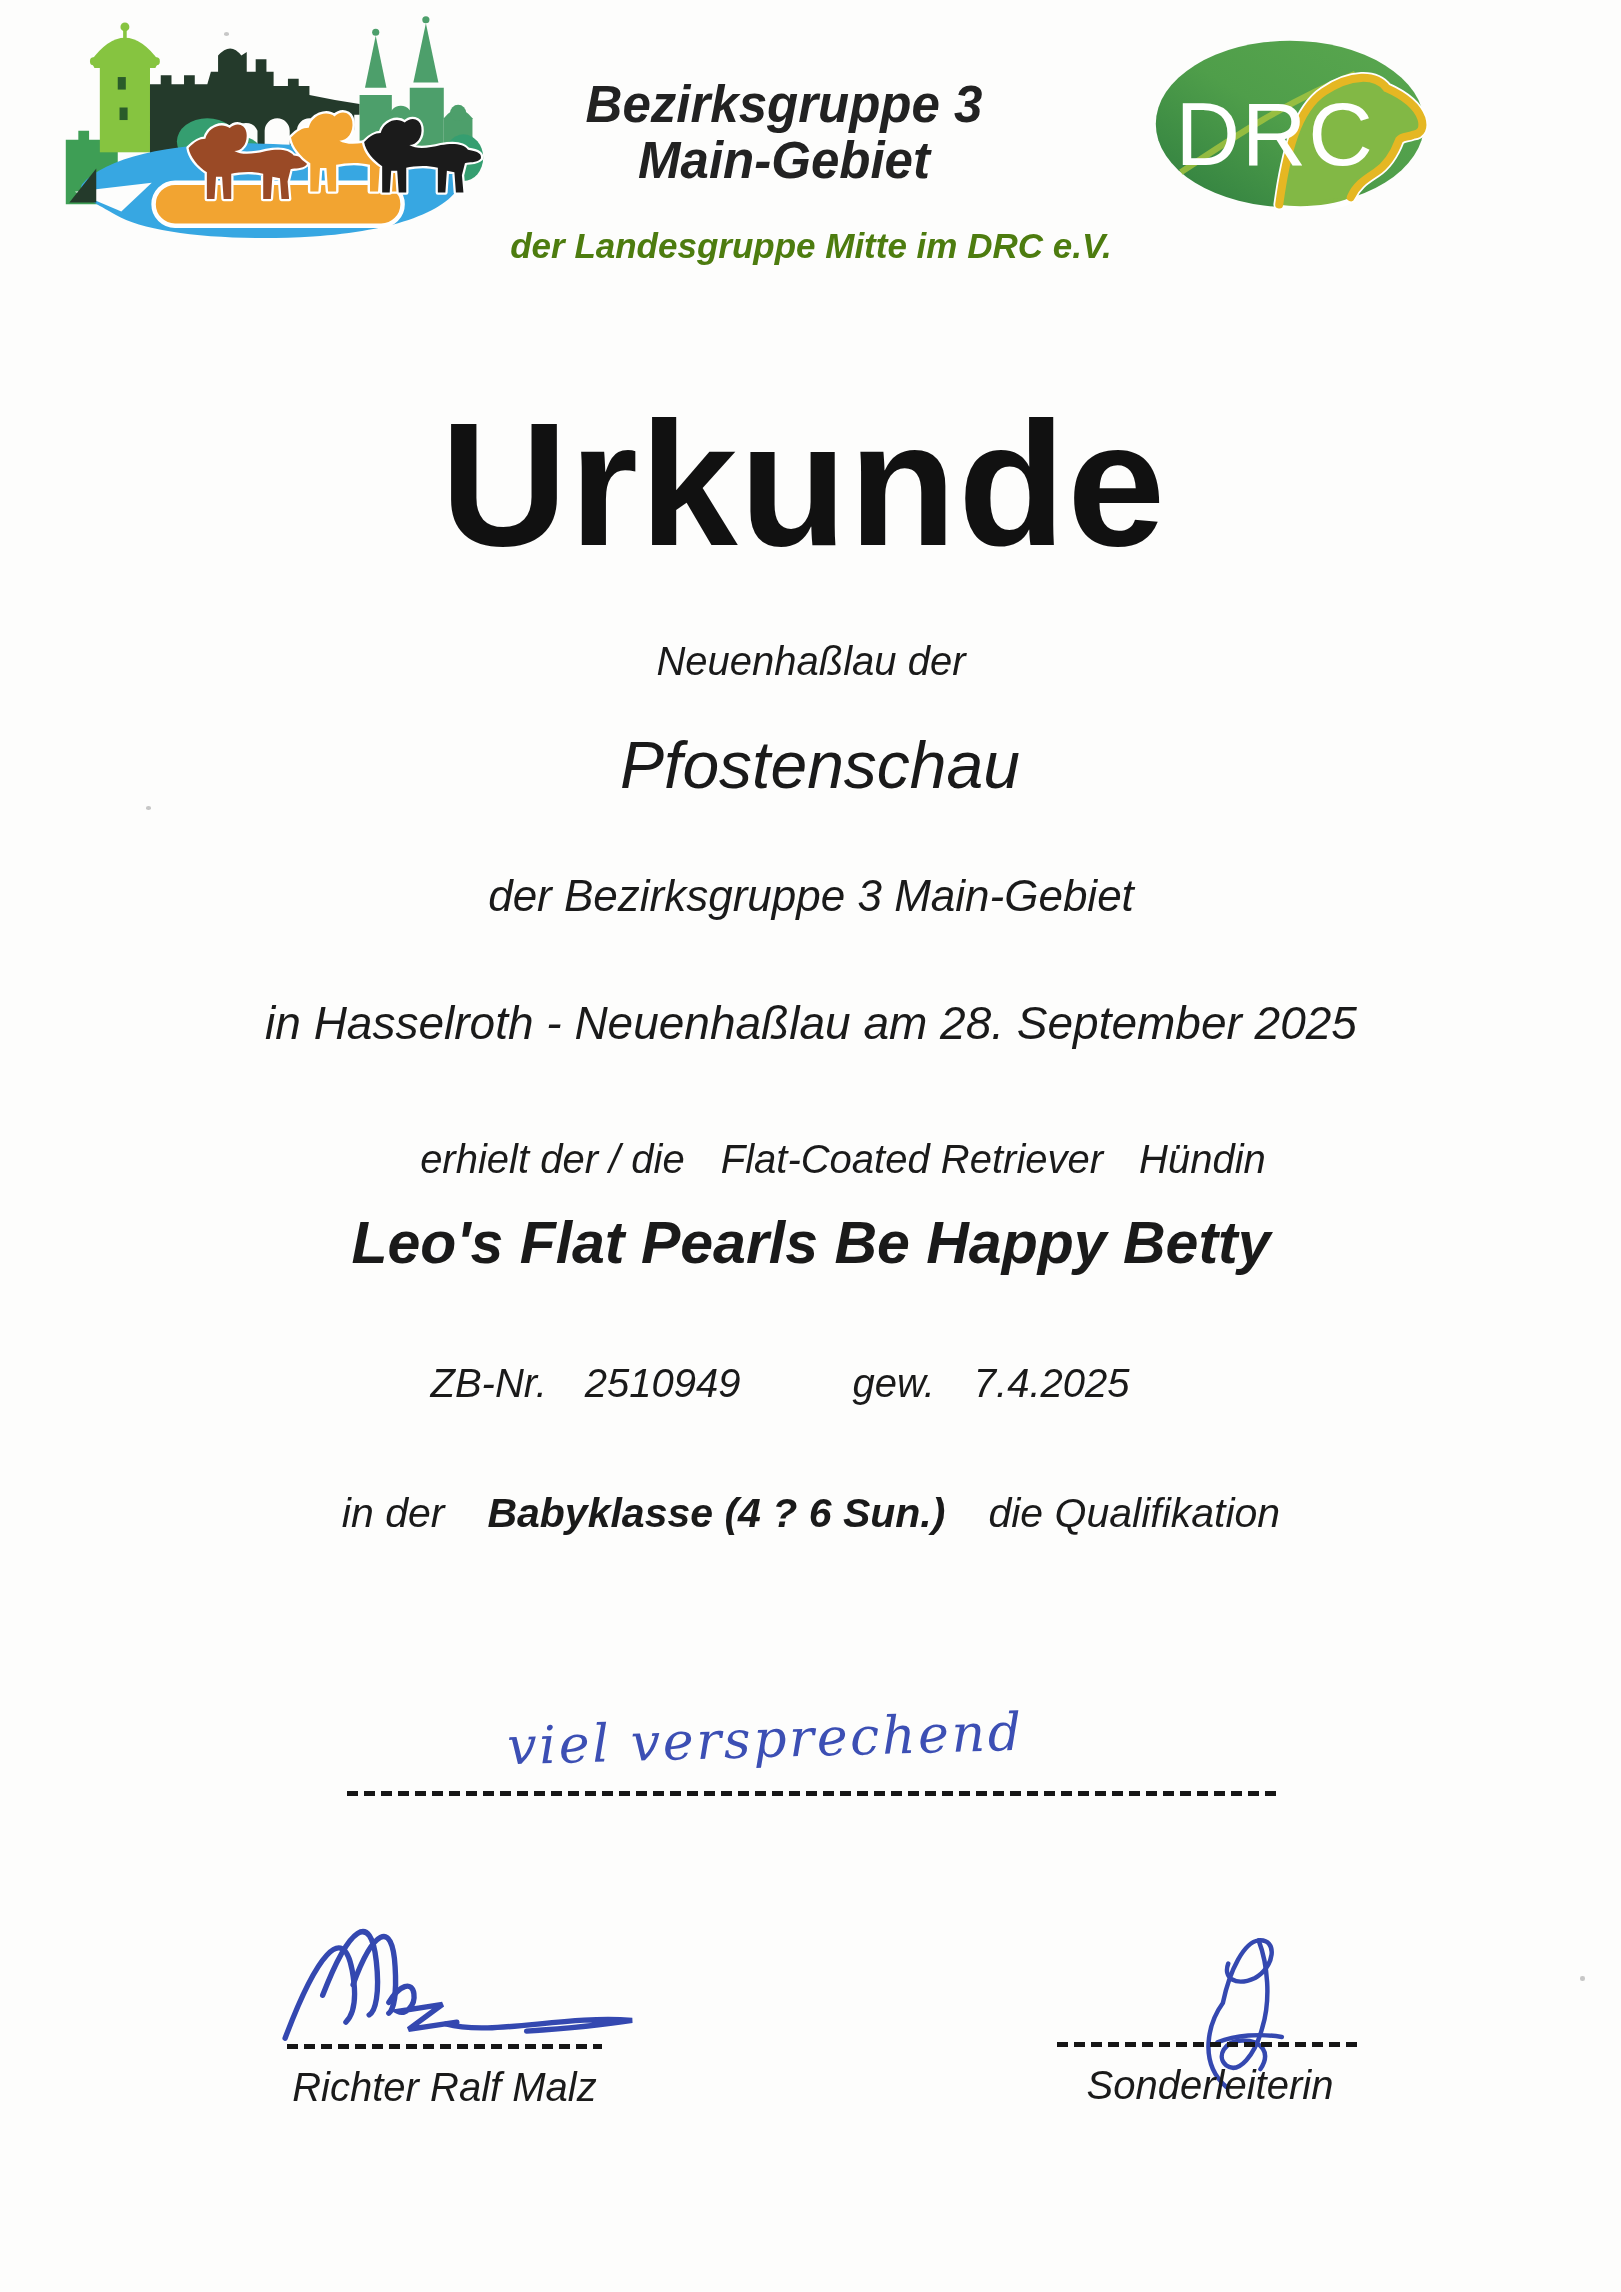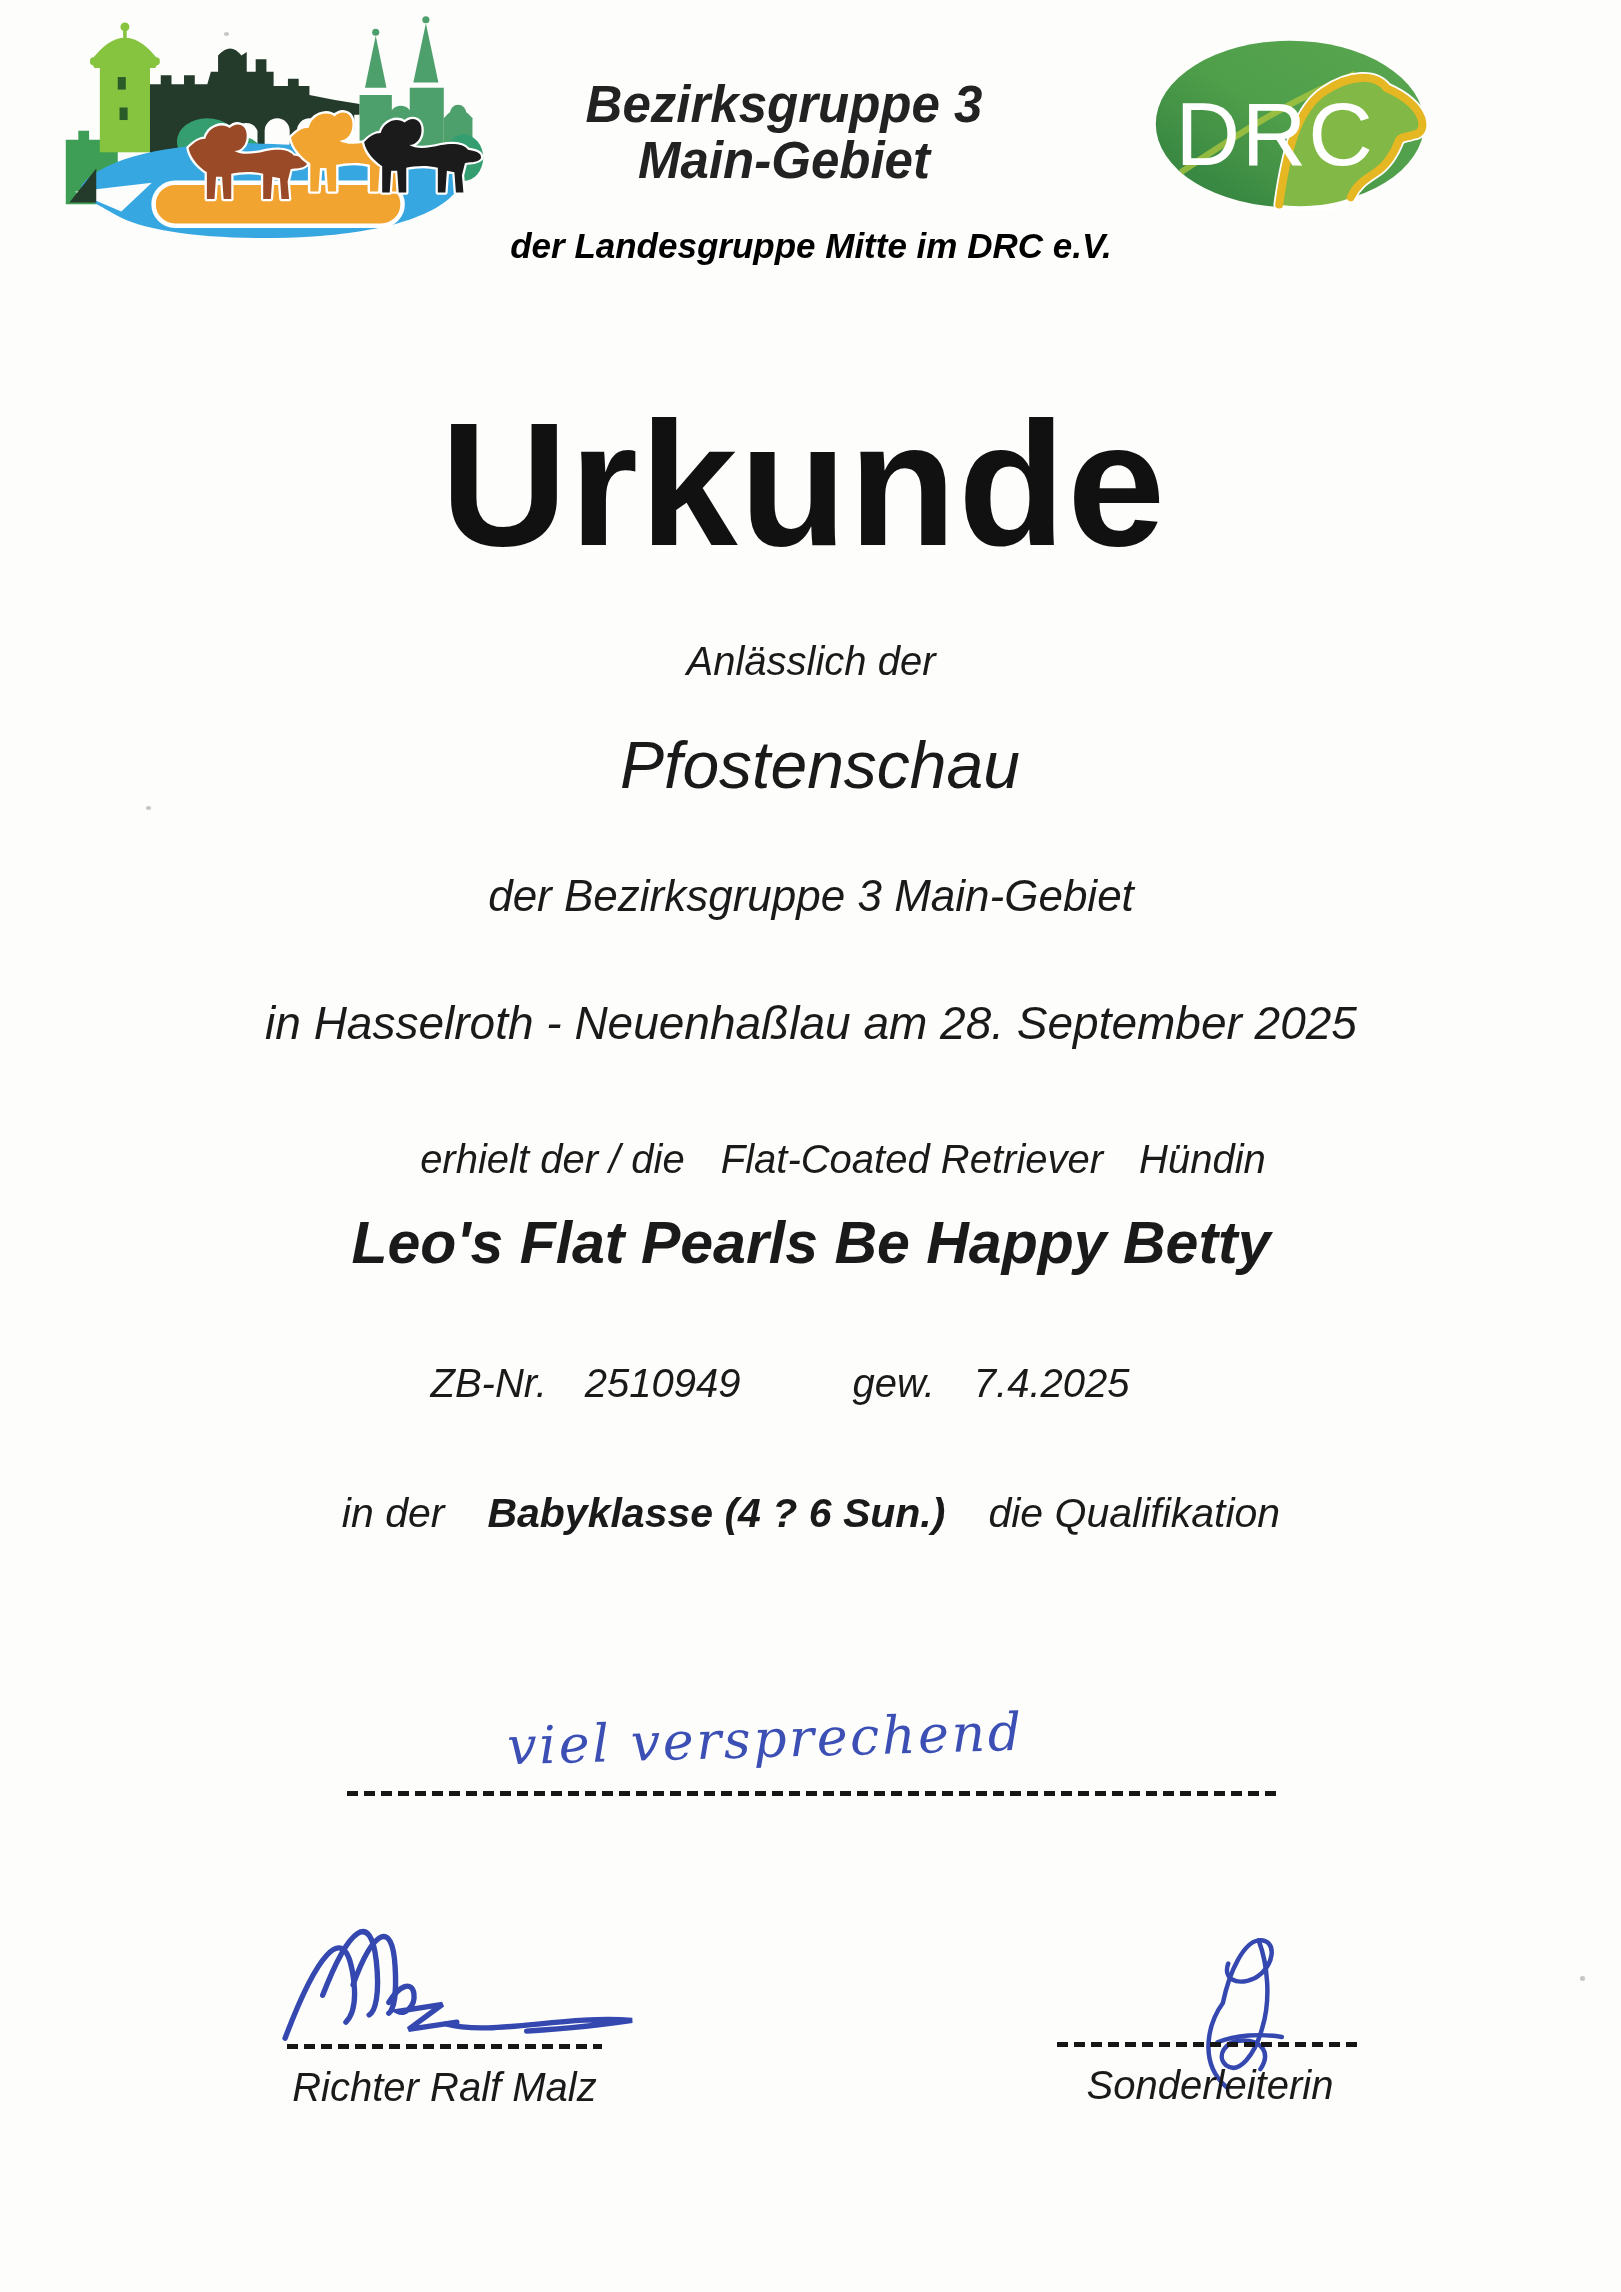--- a/index.html
+++ b/index.html
@@ -7,21 +7,21 @@
     position:relative;width:1622px;height:2293px;margin:0 auto;
     background:#fdfdfc;overflow:hidden;
     font-family:"Liberation Sans",sans-serif;color:#1a1a1a;
   }
   .abs{position:absolute;}
   .ctr{left:0;width:1622px;text-align:center;}
   .it{font-style:italic;}
   .bd{font-weight:bold;}
 
   .hdr-title{top:77px;font-size:51px;line-height:56px;font-weight:bold;font-style:italic;color:#222;}
-  .hdr-sub{top:226px;font-size:35px;font-weight:bold;font-style:italic;color:#000000;}
+  .hdr-sub{top:226px;font-size:35px;font-weight:bold;font-style:italic;color:#4d7c0f;}
 
   .title{top:383px;font-size:176px;font-weight:bold;letter-spacing:1.8px;color:#111;}
   .l-anl{top:639px;font-size:40px;}
   .l-event{top:727px;font-size:66px;}
   .l-group{top:871px;font-size:44px;}
   .l-locdate{top:996px;font-size:46px;}
   .l-recip{top:1137px;font-size:40px;padding-left:32px;}
   .l-recip span{margin:0 18px;}
   .l-dog{top:1209px;font-size:59px;font-weight:bold;font-style:italic;}
   .l-reg{top:1361px;font-size:40px;font-style:italic;display:flex;justify-content:center;align-items:baseline;}
@@ -128,21 +128,21 @@
              C302,120 299,127 290,128 C283,131 278,129 274,134 C268,150 260,162 248,170
              C236,178 226,184 220,198 C200,208 160,210 140,206 Z" fill="#82b845" stroke="#ffffff" stroke-width="13" paint-order="stroke" stroke-linejoin="round"></path>
     <path d="M140,206 C148,148 160,100 190,80 C220,60 248,60 260,76 C278,84 294,96 299,110
              C302,120 299,127 290,128 C283,131 278,129 274,134 C268,150 260,162 248,170
              C236,178 226,184 220,198" fill="#82b845" stroke="#e5b723" stroke-width="9" fill-rule="nonzero" stroke-linecap="round"></path>
     <text x="24" y="162" font-family="Liberation Sans, sans-serif" font-size="100" font-weight="500" fill="#ffffff" letter-spacing="2">DRC</text>
   </svg>
 
   <div class="abs ctr title" style="left:-7.2px;">Urkunde</div>
 
-  <div class="abs ctr it l-anl">Anlässlich der</div>
+  <div class="abs ctr it l-anl">Neuenhaßlau der</div>
 
   <div class="abs ctr it l-event" style="left:9px;">Pfostenschau</div>
 
   <div class="abs ctr it l-group">der Bezirksgruppe 3 Main-Gebiet</div>
 
   <div class="abs ctr it l-locdate">in Hasselroth - Neuenhaßlau am 28. September 2025</div>
 
   <div class="abs ctr it l-recip">
     <span>erhielt der / die</span><span>Flat-Coated Retriever</span><span>Hündin</span>
   </div>

